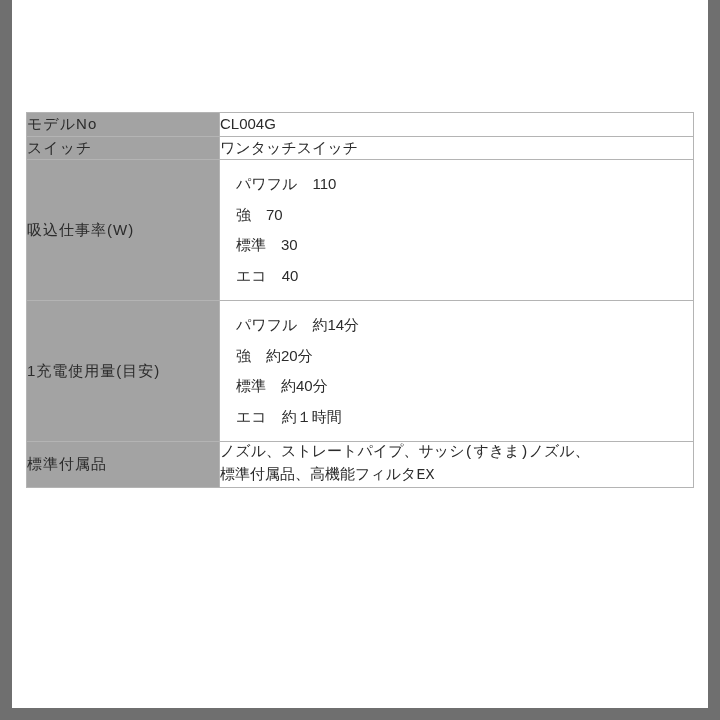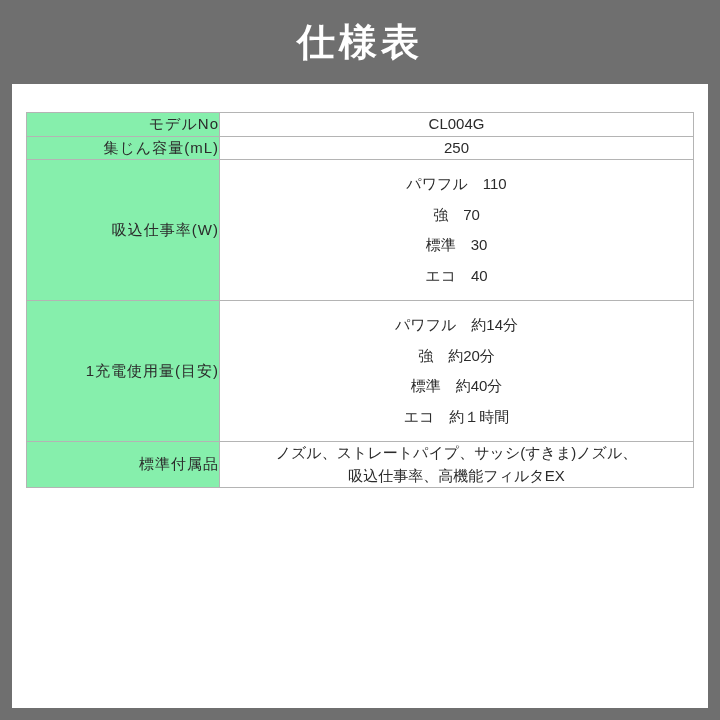--- a/index.html
+++ b/index.html
@@ -72,77 +72,75 @@
   }
   table.spec td {
     border: 1px solid #b4b4b4;
     font-size: 15px;
     color: #2b2b2b;
     padding: 0;
     vertical-align: middle;
   }
   td.label {
     width: 192px;
-    background: #86efac;
-    text-align: right;
+    background: #a3a3a3;
+    text-align: left;
     letter-spacing: 1px;
     padding: 7px 4px;
     line-height: 1.5;
   }
   td.value {
     background: #ffffff;
-    text-align: center;
+    text-align: left;
     padding: 7px 6px;
     line-height: 1.5;
   }
   td.value.multi {
     padding: 9px 16px;
   }
   .vline {
     display: block;
     padding: 4px 0;
     white-space: pre;
   }
   .val-left {
     text-align: left;
     padding-left: 14px;
     line-height: 1.95;
+    font-family: Liberation Mono, monospace;
   }
   .val-left .vline {
     padding: 0;
   }
 </style>
 </head>
 <body>
 
 <div class="page">
 
-  <div class="header">
-    <div class="header-title">仕様表</div>
-  </div>
 
   <div class="frame-left"></div>
   <div class="frame-right"></div>
   <div class="frame-bottom"></div>
 
   <div class="content">
     <table class="spec">
       <tbody>
 
         <tr>
           <td class="label">モデルNo</td>
           <td class="value">CL004G</td>
         </tr>
 
 
+        <tr>
+          <td class="label">スイッチ</td>
+          <td class="value">ワンタッチスイッチ</td>
+        </tr>
 
-        <tr>
-          <td class="label">集じん容量(mL)</td>
-          <td class="value">250</td>
-        </tr>
 
         <tr>
           <td class="label">吸込仕事率(W)</td>
           <td class="value multi">
             <span class="vline">パワフル　110</span>
             <span class="vline">強　70</span>
             <span class="vline">標準　30</span>
             <span class="vline">エコ　40</span>
           </td>
         </tr>
@@ -157,21 +155,21 @@
             <span class="vline">エコ　約１時間</span>
           </td>
         </tr>
 
 
 
         <tr>
           <td class="label">標準付属品</td>
           <td class="value val-left">
             <span class="vline">ノズル、ストレートパイプ、サッシ(すきま)ノズル、</span>
-            <span class="vline">吸込仕事率、高機能フィルタEX</span>
+            <span class="vline">標準付属品、高機能フィルタEX</span>
           </td>
         </tr>
 
       </tbody>
     </table>
   </div>
 
 </div>
 
 </body></html>

